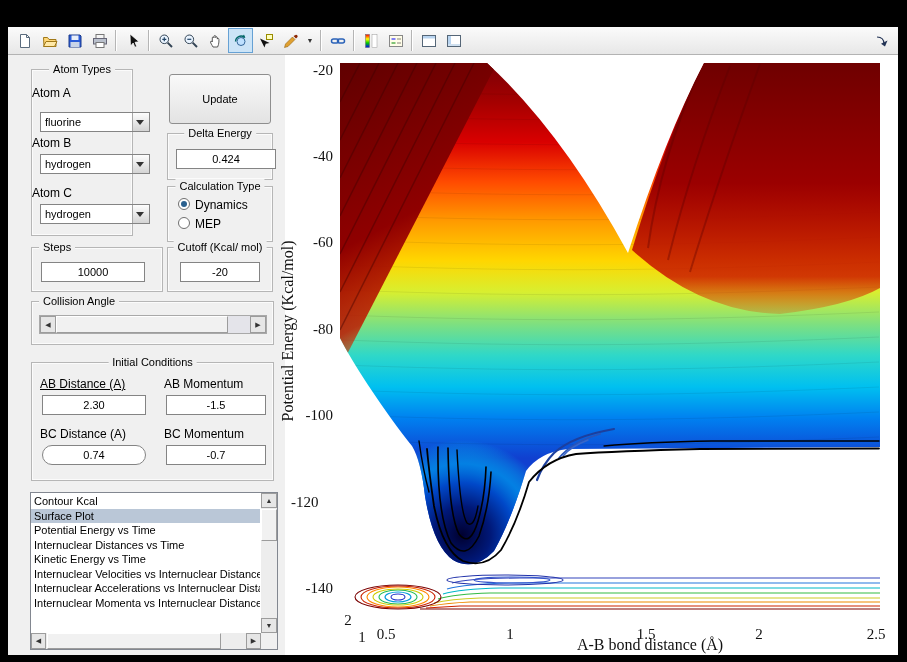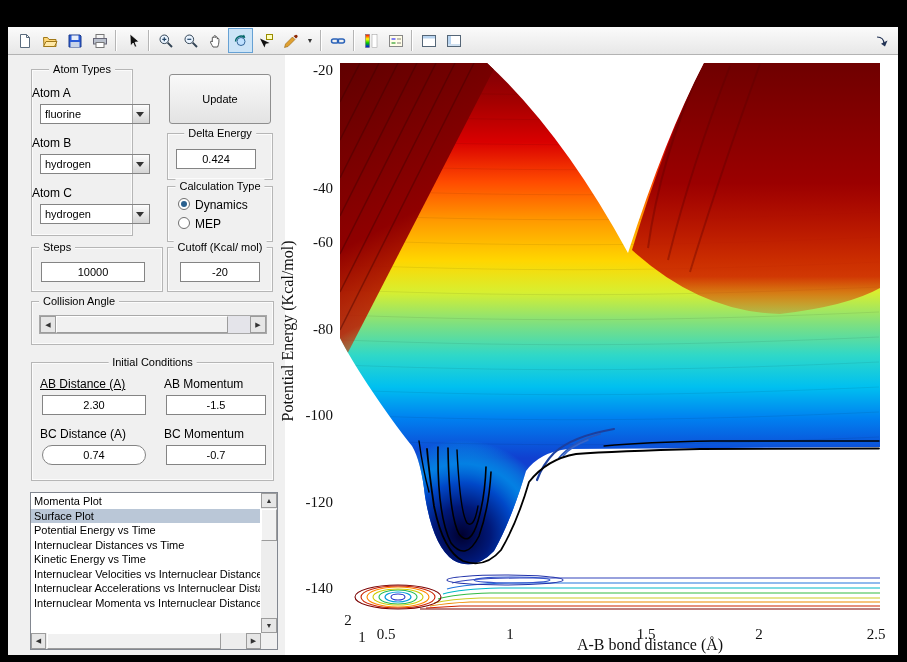--- a/index.html
+++ b/index.html
@@ -197,41 +197,41 @@
             <path d="M3 4c5 0 7 2 7 7" fill="none" stroke="#235" stroke-width="1.2"></path>
             <path d="M13.5 7.5L11 13.5l-4-2.8z" fill="#235"></path>
           </svg>
         </span>
       </div>
   </div>
 
   <div class="gbox" style="left:31px;top:69px;width:102px;height:167px;">
     <span class="gt gtc">Atom Types</span>
     <span class="lbl" style="left:0;width:126px;top:16px;">Atom A</span>
-    <div class="dd" style="left:8px;top:34px;width:110px;">
+    <div class="dd" style="left:8px;top:42px;width:110px;">
       <span class="txt">fluorine</span>
       <span class="arr"></span>
     </div>
     <span class="lbl" style="left:0;width:126px;top:66px;">Atom B</span>
     <div class="dd" style="left:8px;top:84px;width:110px;">
       <span class="txt">hydrogen</span>
       <span class="arr"></span>
     </div>
     <span class="lbl" style="left:0;width:126px;top:116px;">Atom C</span>
     <div class="dd" style="left:8px;top:134px;width:110px;">
       <span class="txt">hydrogen</span>
       <span class="arr"></span>
     </div>
   </div>
 
   <button class="btn" style="left:169px;top:74px;width:102px;height:50px;">Update</button>
 
   <div class="gbox" style="left:167px;top:133px;width:106px;height:47px;">
     <span class="gt gtc">Delta Energy</span>
-    <input class="fld" style="left: 8px; top: 15px; width: 80px;" value="0.424">
+    <input class="fld" style="left: 8px; top: 15px; width: 100px;" value="0.424">
   </div>
 
   <div class="gbox" style="left:167px;top:186px;width:106px;height:56px;">
     <span class="gt gtc">Calculation Type</span>
     <div>
       <span class="radio sel" style="left:10px;top:11px;"></span>
       <span class="lbl" style="left:27px;top:11px;">Dynamics</span>
     </div>
     <div>
       <span class="radio" style="left:10px;top:30px;"></span>
@@ -265,21 +265,21 @@
     <input class="fld" style="left: 10px; top: 32px; width: 104px;" value="2.30">
     <input class="fld" style="left: 134px; top: 32px; width: 100px;" value="-1.5">
     <span class="lbl" style="left:8px;width:108px;top:64px;">BC Distance (A)</span>
     <span class="lbl" style="left:132px;width:102px;top:64px;">BC Momentum</span>
     <input class="fld" style="left: 10px; top: 82px; width: 104px; border-radius: 10px;" value="0.74">
     <input class="fld" style="left: 134px; top: 82px; width: 100px;" value="-0.7">
   </div>
 
   <div class="listbox" style="left:30px;top:492px;width:248px;height:158px;">
     <div style="position:absolute;left:0;top:1px;width:229px;overflow:hidden;">
-      <div class="litem">Momenta Plot</div>
+      <div class="litem">Contour Kcal</div>
       <div class="litem sel">Surface Plot</div>
       <div class="litem">Potential Energy vs Time</div>
       <div class="litem">Internuclear Distances vs Time</div>
       <div class="litem">Kinetic Energy vs Time</div>
       <div class="litem">Internuclear Velocities vs Internuclear Distance</div>
       <div class="litem">Internuclear Accelerations vs Internuclear Dista</div>
       <div class="litem">Internuclear Momenta vs Internuclear Distance</div>
     </div>
     <div style="position:absolute;right:0;top:0;width:16px;height:140px;background:#ededed;">
       <div class="sbtn" style="left:0;top:0;width:16px;height:15px;">▲</div>
@@ -376,25 +376,25 @@
       <ellipse cx="398" cy="597" rx="13" ry="5" stroke="#0099dd"></ellipse>
       <ellipse cx="398" cy="597" rx="19" ry="7" stroke="#22bb55"></ellipse>
       <ellipse cx="398" cy="597" rx="25" ry="8" stroke="#cccc00"></ellipse>
       <ellipse cx="398" cy="597" rx="31" ry="10" stroke="#ff8800"></ellipse>
       <ellipse cx="398" cy="597" rx="37" ry="11" stroke="#cc2200"></ellipse>
       <ellipse cx="398" cy="597" rx="43" ry="12" stroke="#7a0000"></ellipse>
     </g>
   </svg>
 
   <div class="tick" style="left:291px;top:62px;width:42px;text-align:right;">-20</div>
-  <div class="tick" style="left:291px;top:148px;width:42px;text-align:right;margin-top:32px;">-40</div>
+  <div class="tick" style="left:291px;top:148px;width:42px;text-align:right;">-40</div>
   <div class="tick" style="left:291px;top:234px;width:42px;text-align:right;">-60</div>
   <div class="tick" style="left:291px;top:321px;width:42px;text-align:right;">-80</div>
   <div class="tick" style="left:291px;top:407px;width:42px;text-align:right;">-100</div>
-  <div class="tick" style="left:291px;top:494px;width:42px;text-align:right;">-120</div>
+  <div class="tick" style="left:291px;top:494px;width:42px;text-align:left;">-120</div>
   <div class="tick" style="left:291px;top:580px;width:42px;text-align:right;">-140</div>
 
   <div class="tick" style="left:364px;top:626px;width:44px;text-align:center;">0.5</div>
   <div class="tick" style="left:488px;top:626px;width:44px;text-align:center;">1</div>
   <div class="tick" style="left:624px;top:626px;width:44px;text-align:center;">1.5</div>
   <div class="tick" style="left:737px;top:626px;width:44px;text-align:center;">2</div>
   <div class="tick" style="left:854px;top:626px;width:44px;text-align:center;">2.5</div>
 
   <div class="tick" style="left:336px;top:612px;width:24px;text-align:center;">2</div>
   <div class="tick" style="left:350px;top:629px;width:24px;text-align:center;">1</div>

